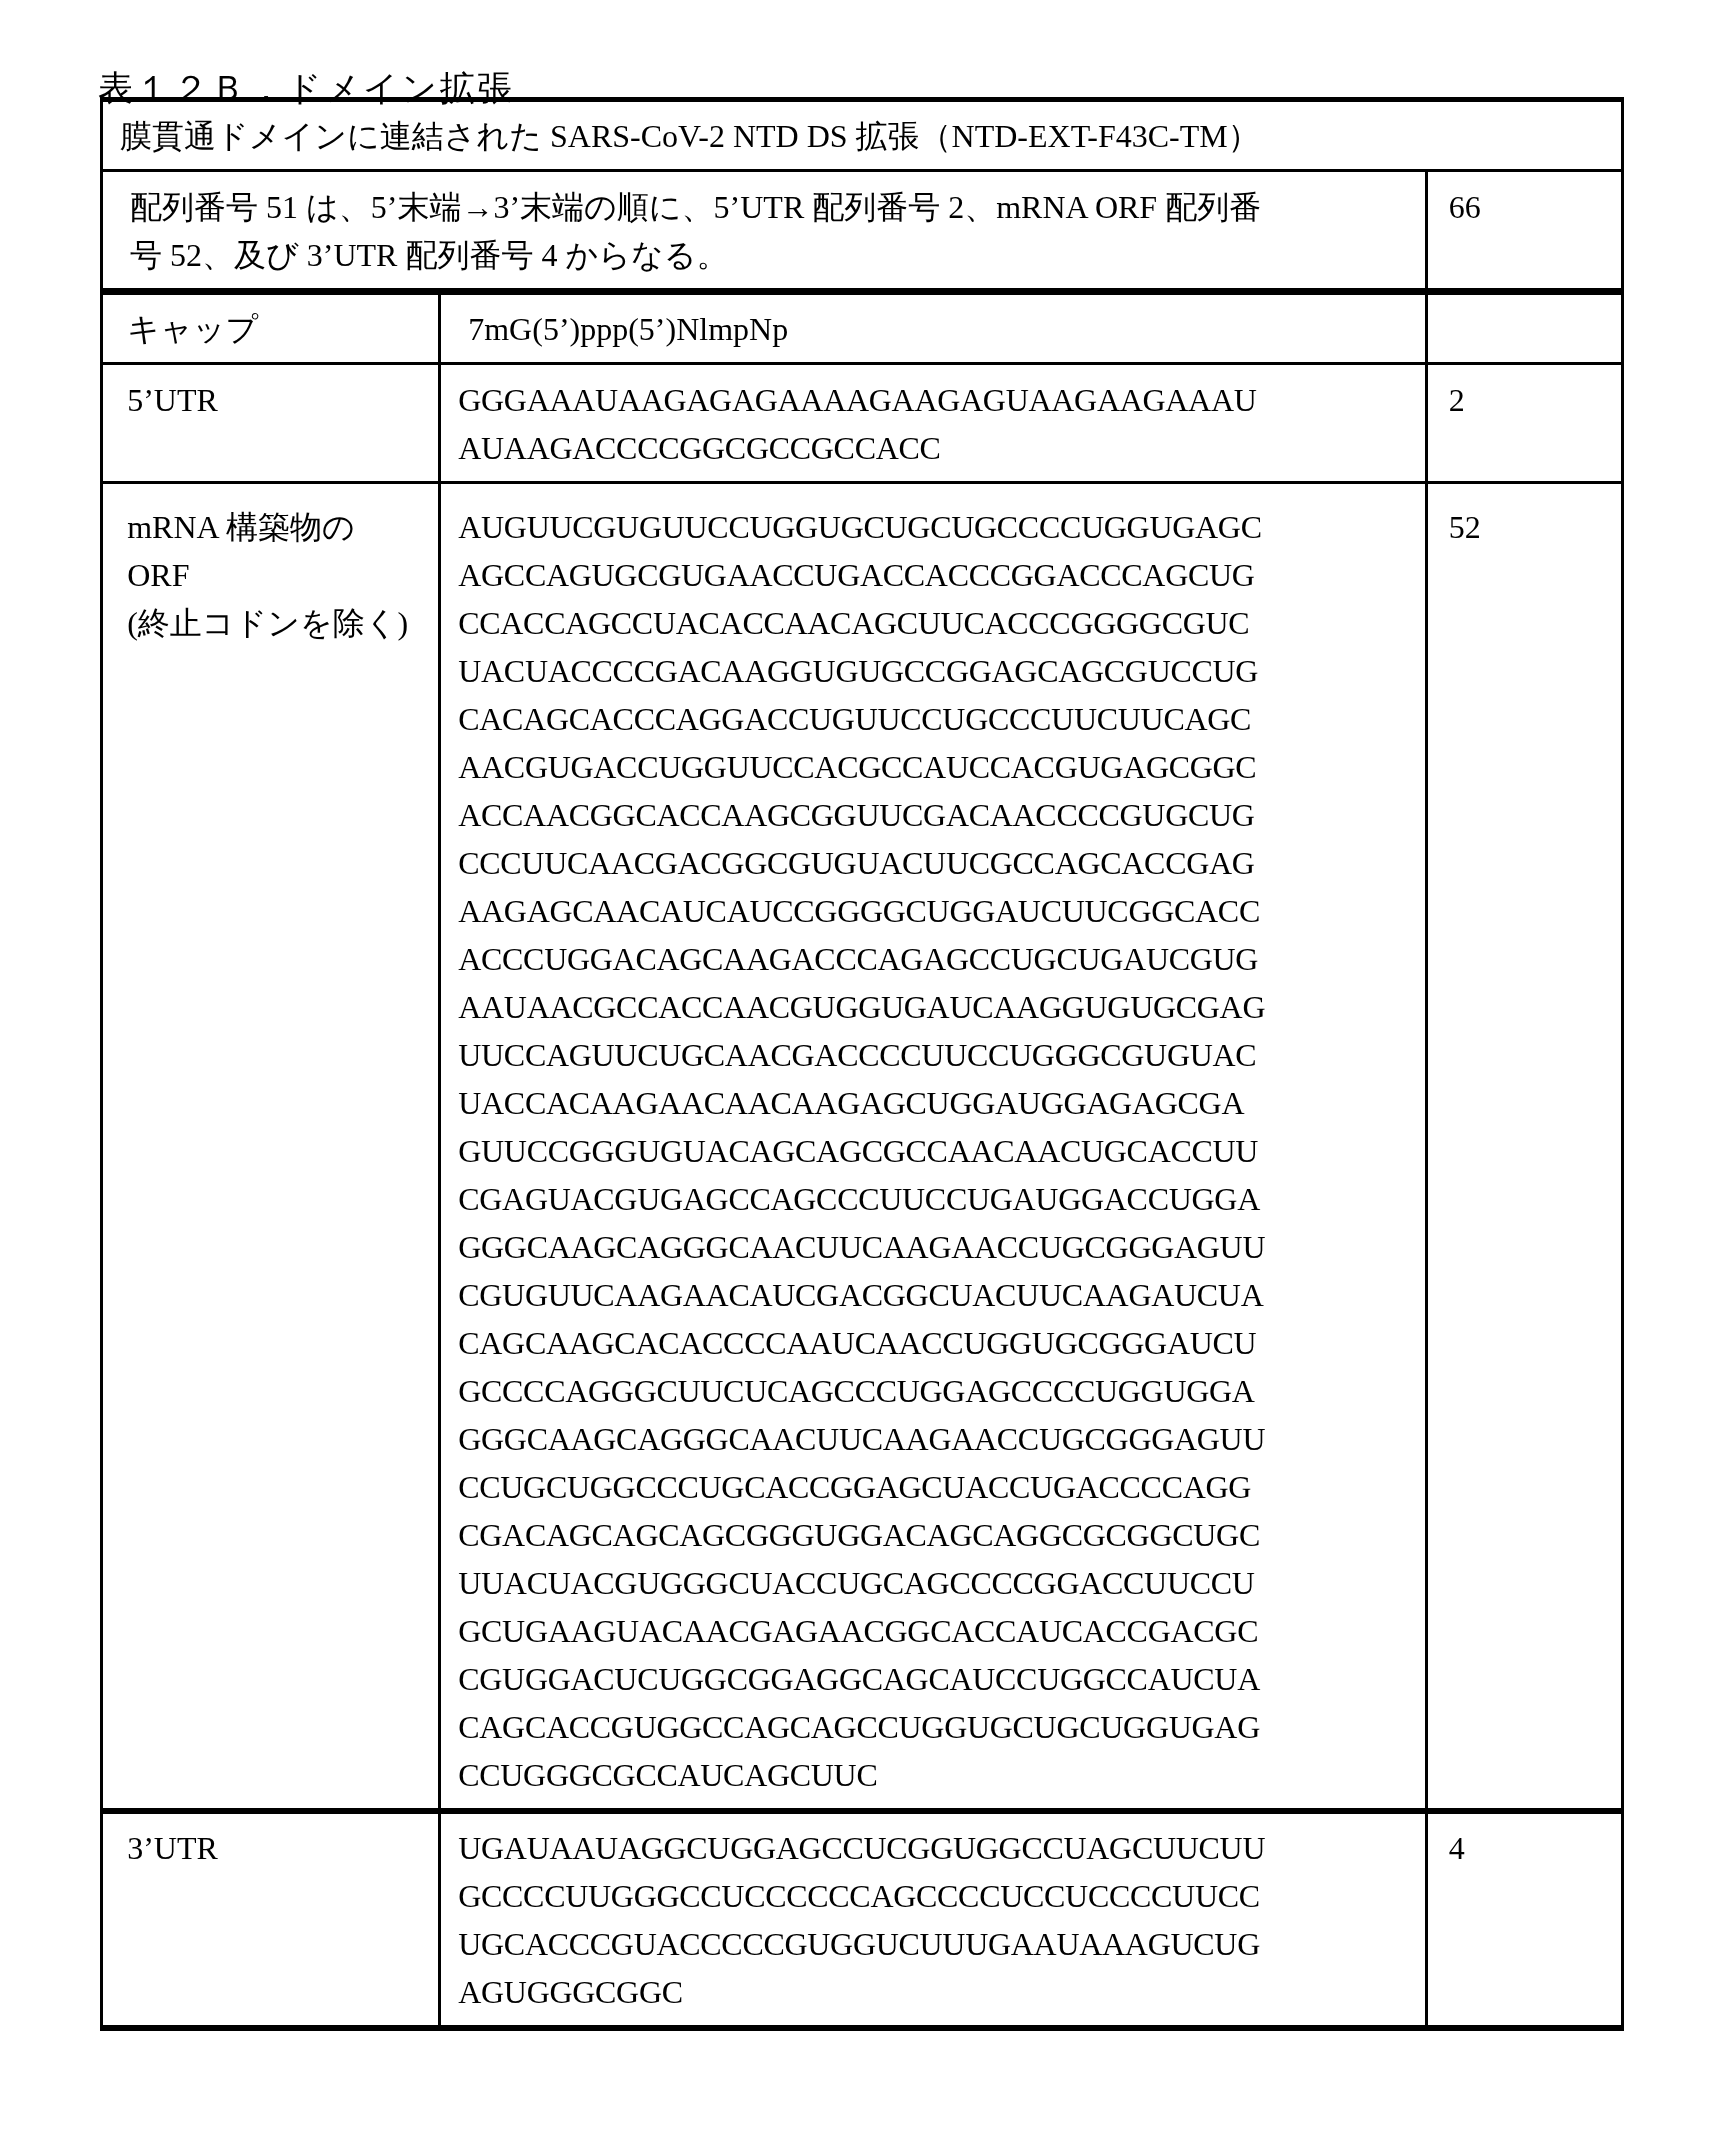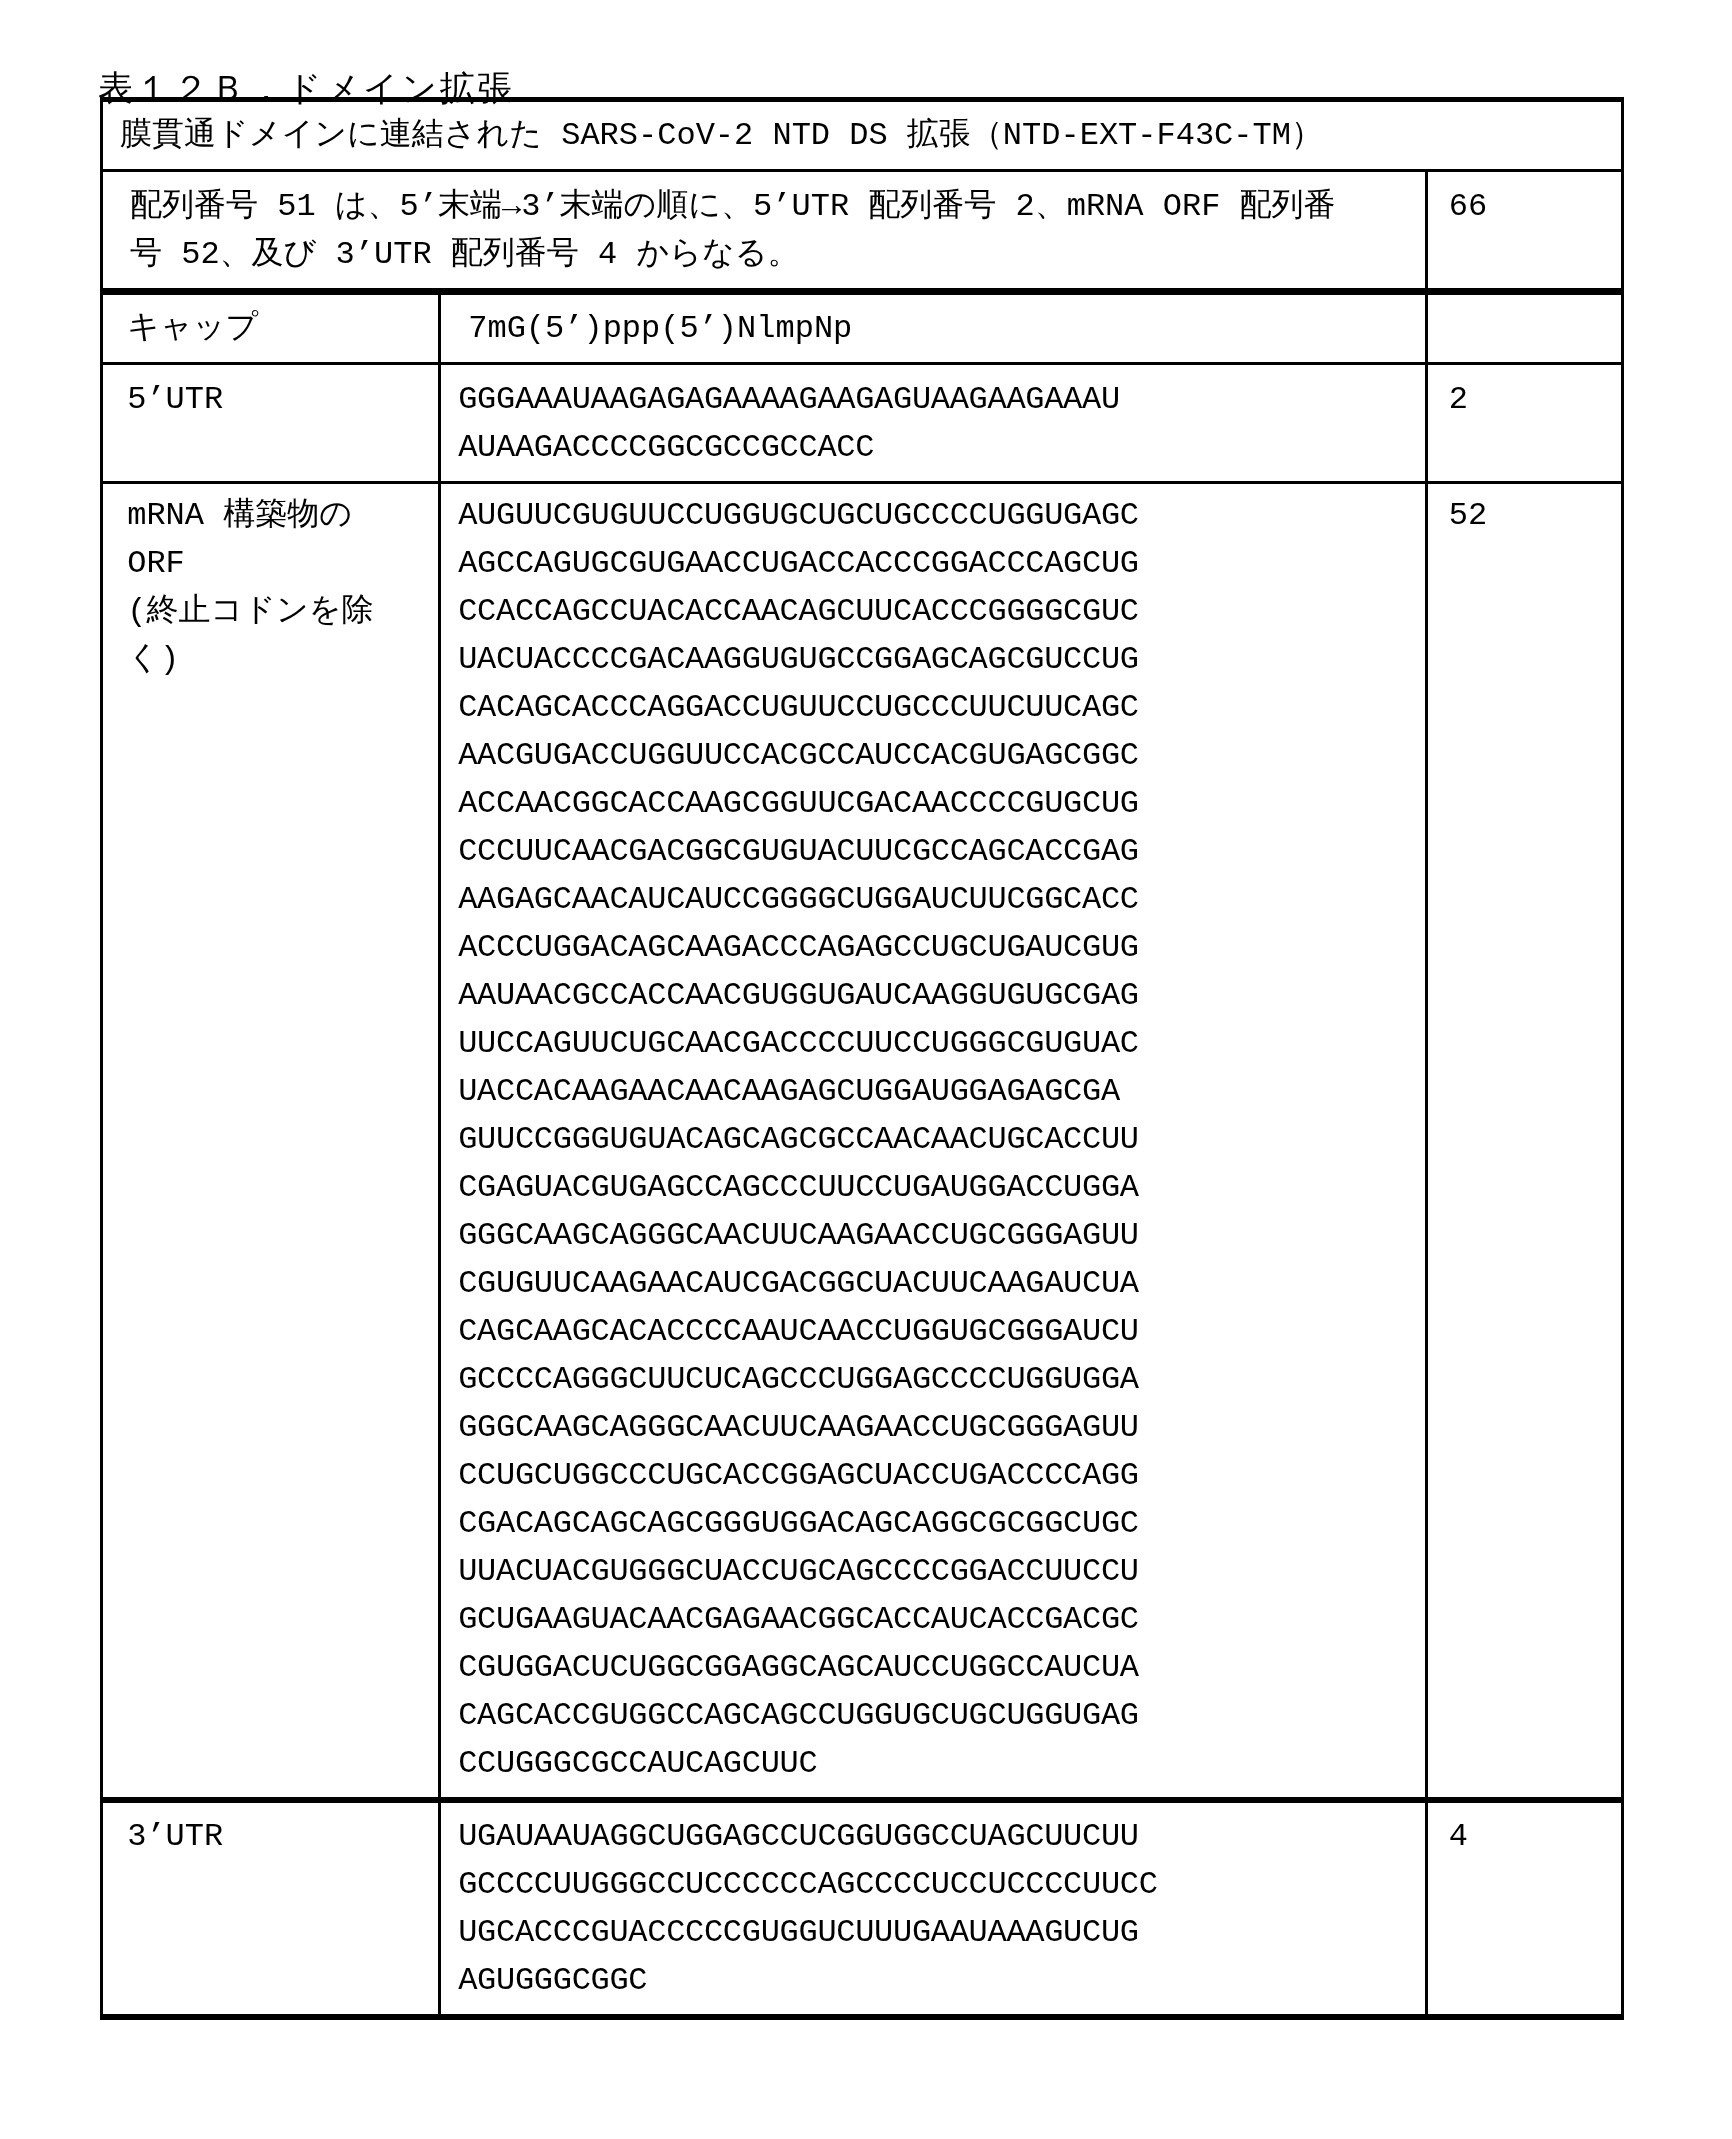--- a/index.html
+++ b/index.html
@@ -24,21 +24,20 @@
       line-height: 45px;
       margin-top: 6px;
     }
     .tbl {
       position: absolute;
       left: 100px;
       top: 97px;
       width: 1524px;
       border-collapse: collapse;
       table-layout: fixed;
-      font-family: Liberation Mono, monospace;
     }
     .tbl td {
       border: 3.2px solid #000;
       vertical-align: top;
       padding: 10.4px 14.2px 9px 14.2px;
       font-size: 32px;
       line-height: 48px;
     }
     .tbl tr.thick-bottom td { border-bottom-width: 7.8px; }
     .tbl tr.thick-top td { border-top-width: 6.5px; }
@@ -47,21 +46,21 @@
     .col-id { width: 188px; }
     .seq-line {
       display: block;
       white-space: nowrap;
       letter-spacing: -0.3px;
     }
     .seq-cell { padding-left: 17px !important; }
     .id-cell { padding-left: 21px !important; }
     .label-line { display: block; margin-left: 10px; }
     .outer-top td { border-top-width: 5.2px; }
-    .orf-row td { padding-top: 8px; }
+    .orf-row td { padding-top: 19px; }
   </style>
 </head>
 <body>
 
 <div class="caption">表１２Ｂ．ドメイン拡張</div>
 
 <table class="tbl">
   <colgroup>
     <col class="col-label">
     <col class="col-seq">

